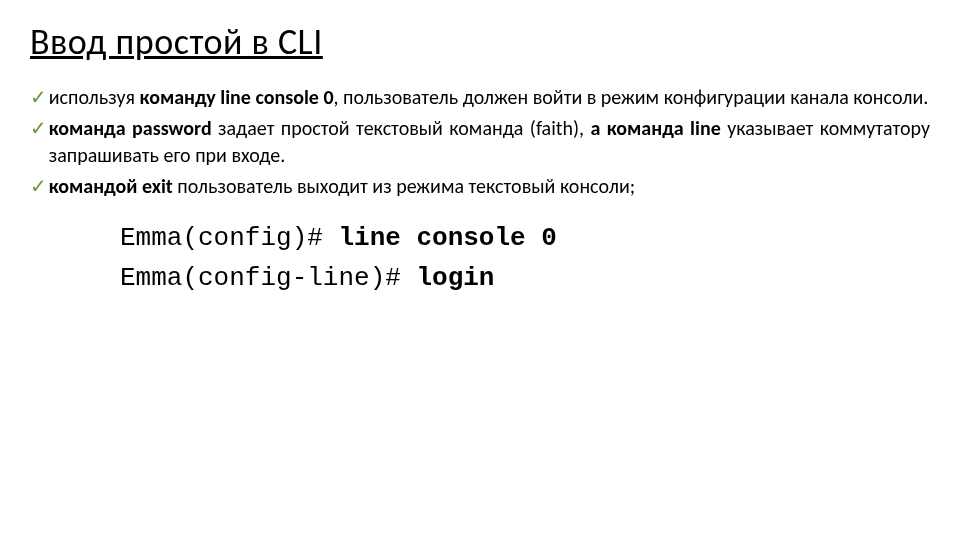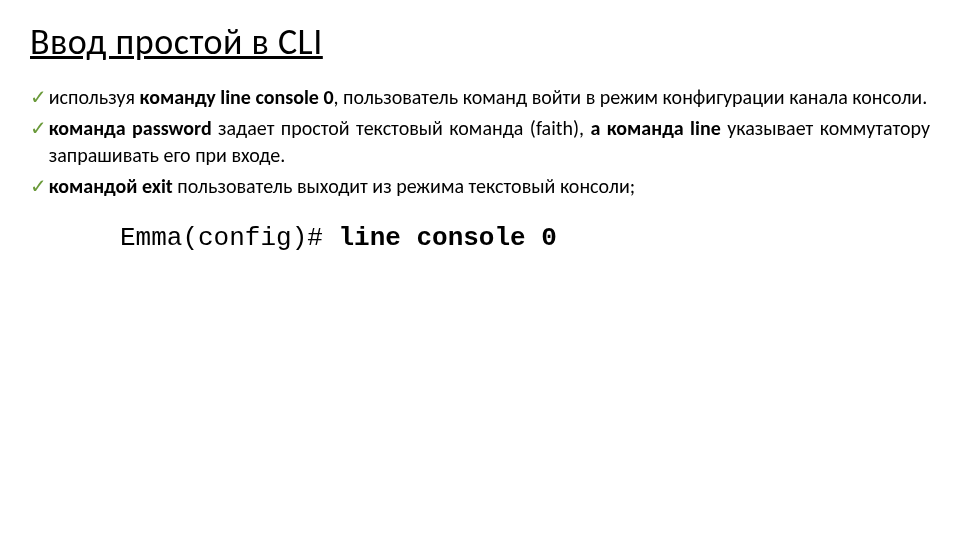--- a/index.html
+++ b/index.html
@@ -55,21 +55,21 @@
 </head>
 <body>
 
 <h1 class="title">Ввод простой в CLI</h1>
 
 <div class="bullets">
 
   <div class="bullet">
     <span class="check">✓</span>
     <span class="btext justify">
-      <span>используя </span><span class="b1">команду line console 0</span><span>, пользователь команд войти в режим конфигурации канала консоли.</span>
+      <span>используя </span><span class="b1">команду line console 0</span><span>, пользователь должен войти в режим конфигурации канала консоли.</span>
     </span>
   </div>
 
   <div class="bullet">
     <span class="check">✓</span>
     <span class="btext justify">
       <span class="b1">команда password</span><span> задает простой текстовый команда (faith), </span><span class="b1">а команда line</span><span> указывает коммутатору запрашивать его при входе.</span>
     </span>
   </div>
 
@@ -79,13 +79,16 @@
       <span class="b1">командой exit</span><span> пользователь выходит из режима текстовый консоли;</span>
     </span>
   </div>
 
 </div>
 
 <div class="terminal">
   <div class="tline">
     <span>Emma(config)# </span><span class="cmd">line console 0</span>
   </div>
+  <div class="tline">
+    <span>Emma(config-line)# </span><span class="cmd">login</span>
+  </div>
 </div>
 
 </body></html>

